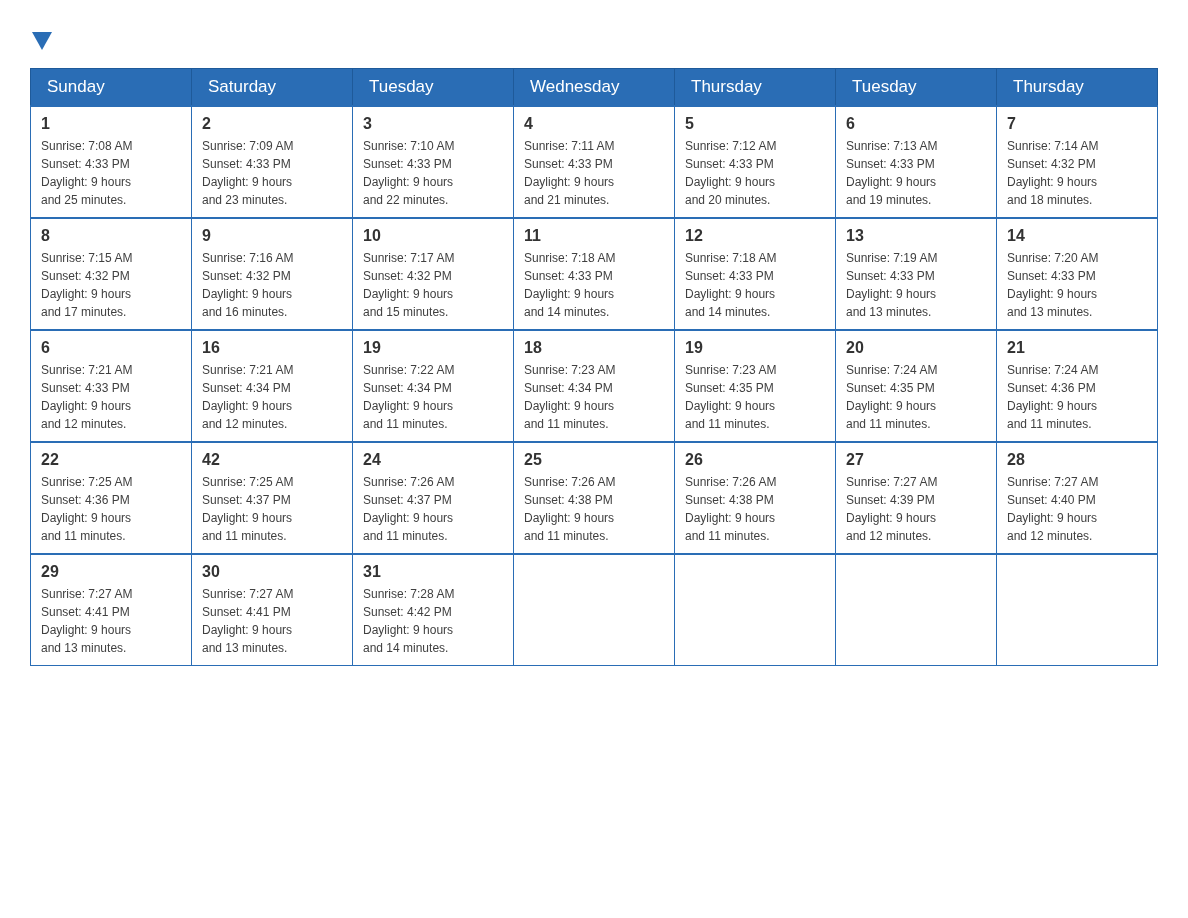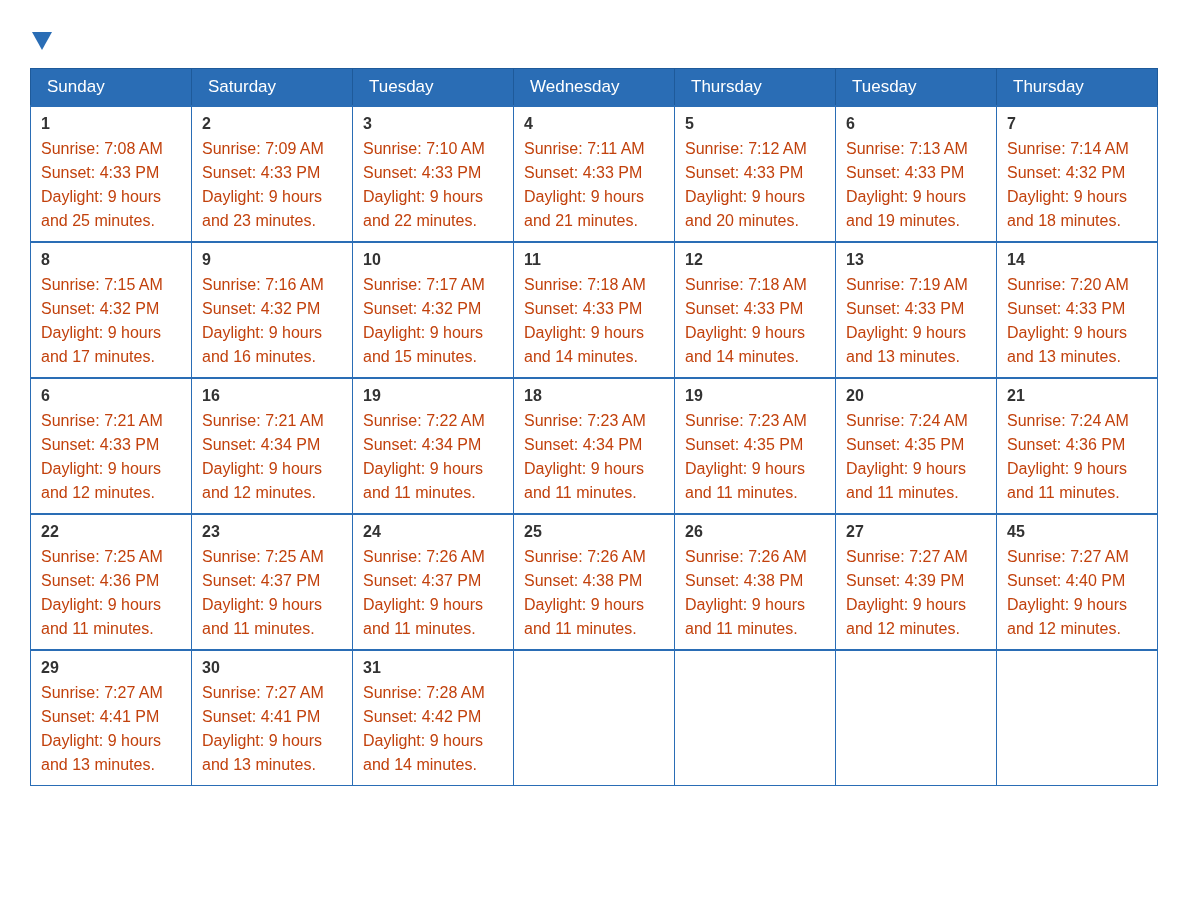--- a/index.html
+++ b/index.html
@@ -90,23 +90,23 @@
       font-size: 13px;
       color: #333;
     }
     .day-number {
       font-size: 16px;
       font-weight: bold;
       margin-bottom: 4px;
       display: block;
     }
     .day-info {
-      font-size: 16px;
+      font-size: 12px;
       line-height: 1.5;
-      color: #c2410c;
+      color: #404040;
     }
     .empty-cell {
       background: #fff;
     }
   </style>
 </head>
 <body>
 
 <div class="header">
   <div class="logo">
@@ -226,41 +226,41 @@
           <span class="day-number">21</span>
           <div class="day-info">Sunrise: 7:24 AM<br>Sunset: 4:36 PM<br>Daylight: 9 hours<br>and 11 minutes.</div>
         </td>
       </tr>
       <tr>
         <td>
           <span class="day-number">22</span>
           <div class="day-info">Sunrise: 7:25 AM<br>Sunset: 4:36 PM<br>Daylight: 9 hours<br>and 11 minutes.</div>
         </td>
         <td>
-          <span class="day-number">23</span>
+          <span class="day-number">42</span>
           <div class="day-info">Sunrise: 7:25 AM<br>Sunset: 4:37 PM<br>Daylight: 9 hours<br>and 11 minutes.</div>
         </td>
         <td>
           <span class="day-number">24</span>
           <div class="day-info">Sunrise: 7:26 AM<br>Sunset: 4:37 PM<br>Daylight: 9 hours<br>and 11 minutes.</div>
         </td>
         <td>
           <span class="day-number">25</span>
           <div class="day-info">Sunrise: 7:26 AM<br>Sunset: 4:38 PM<br>Daylight: 9 hours<br>and 11 minutes.</div>
         </td>
         <td>
           <span class="day-number">26</span>
           <div class="day-info">Sunrise: 7:26 AM<br>Sunset: 4:38 PM<br>Daylight: 9 hours<br>and 11 minutes.</div>
         </td>
         <td>
           <span class="day-number">27</span>
           <div class="day-info">Sunrise: 7:27 AM<br>Sunset: 4:39 PM<br>Daylight: 9 hours<br>and 12 minutes.</div>
         </td>
         <td>
-          <span class="day-number">45</span>
+          <span class="day-number">28</span>
           <div class="day-info">Sunrise: 7:27 AM<br>Sunset: 4:40 PM<br>Daylight: 9 hours<br>and 12 minutes.</div>
         </td>
       </tr>
       <tr>
         <td>
           <span class="day-number">29</span>
           <div class="day-info">Sunrise: 7:27 AM<br>Sunset: 4:41 PM<br>Daylight: 9 hours<br>and 13 minutes.</div>
         </td>
         <td>
           <span class="day-number">30</span>

